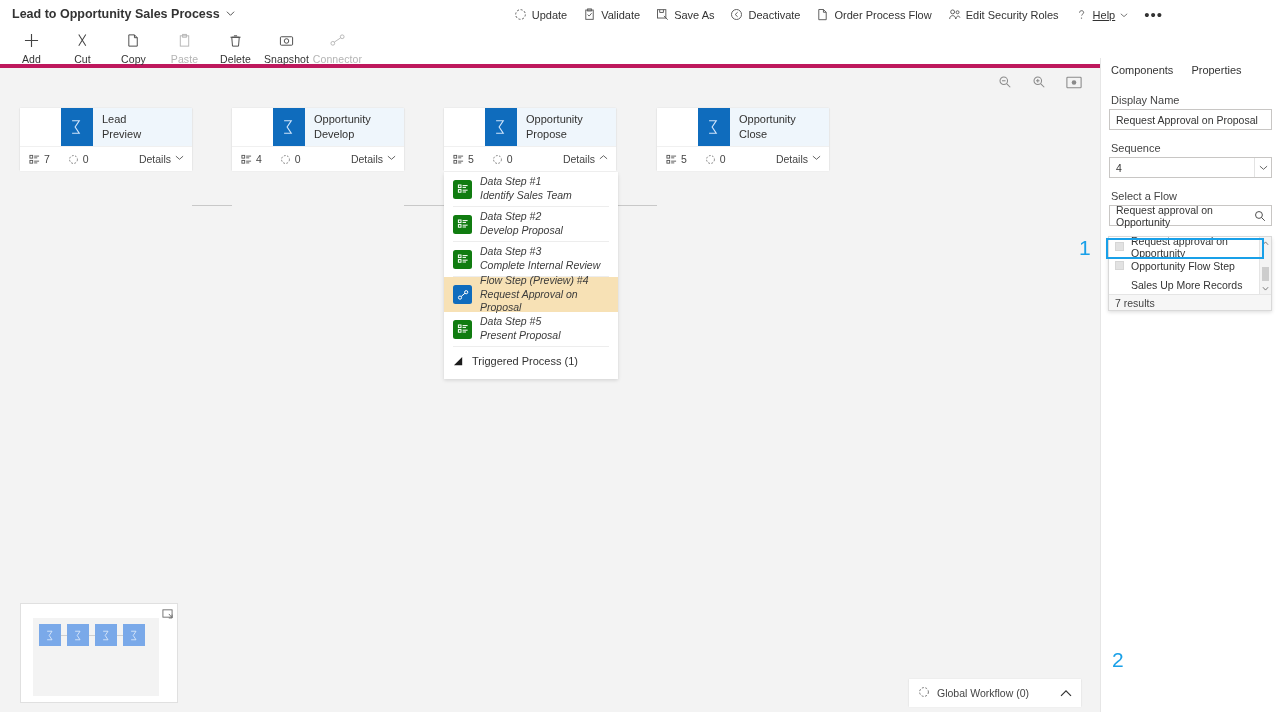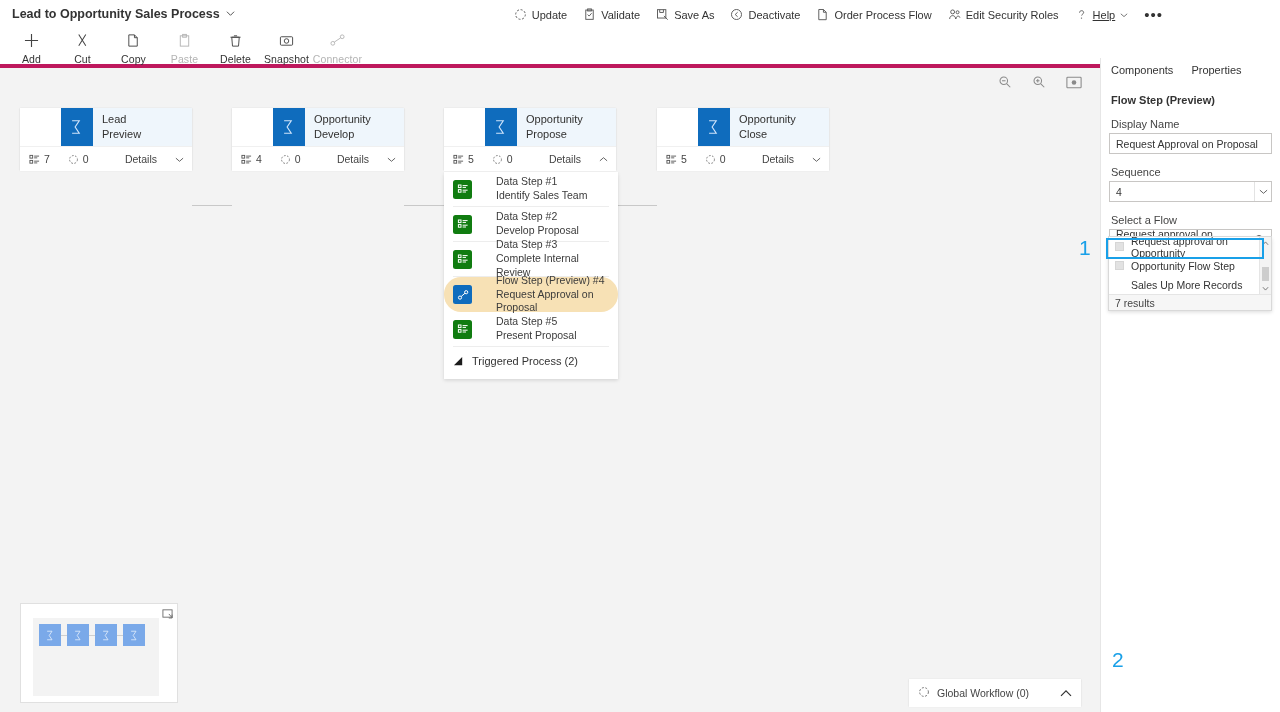--- a/index.html
+++ b/index.html
@@ -65,40 +65,40 @@
   .stage-ic {
     width: 32px; height: 38px; background: #0f6cbd; flex: 0 0 32px;
     display: flex; align-items: center; justify-content: center;
   }
   .stage-tx { padding: 4px 0 0 9px; line-height: 1.32; font-size: 11px; color: #323130; }
   .stage-foot {
     display: flex; align-items: center; height: 25px; padding: 0 8px 0 9px;
     border-top: 1px solid #f0f0f0; font-size: 10.5px; color: #555;
   }
   .foot-met { display: flex; align-items: center; gap: 4px; margin-right: 18px; color: #444; }
-  .foot-det { margin-left: auto; display: flex; align-items: center; gap: 18px; color: #444; }
+  .foot-det { margin-left: auto; display: flex; gap: 4px; color: #444; }
   .connector { position: absolute; height: 1px; background: #c8c8c8; top: 137px; }
 
   
   .steps-panel {
     position: absolute; left: 444px; top: 172px; width: 174px;
     background: #ffffff; box-shadow: 0 1.6px 3.6px rgba(0,0,0,.13), 0 0.3px 0.9px rgba(0,0,0,.1);
     padding-bottom: 4px;
   }
   .sp-head {
     display: flex; align-items: center; height: 26px; padding: 0 9px;
     font-size: 11px; color: #333; font-weight: normal;
   }
   .sp-head .tri { margin-right: 8px; display: flex; }
   .sp-arrows { margin-left: auto; display: flex; gap: 3px; color: #333; }
   .step-row {
     display: flex; align-items: center; height: 35px; margin: 0 9px;
-    border-bottom: 1px solid #ededed; gap: 24px;
-  }
-  .step-row.sel { background: #f7e1b5; margin: 0; padding: 0 9px; border-bottom: none; height: 35px; border-radius: 17px; }
+    border-bottom: 1px solid #ededed; gap: 8px; font-style: italic;
+  }
+  .step-row.sel { background: #f7e1b5; margin: 0; padding: 0 9px; border-bottom: none; height: 35px; }
   .step-ic { width: 19px; height: 19px; border-radius: 2.5px; flex: 0 0 19px;
     display: flex; align-items: center; justify-content: center; }
   .step-ic.green { background: #107c10; }
   .step-ic.blue  { background: #0f6cbd; }
   .step-tx { line-height: 1.33; font-size: 10.5px; color: #3b3b3b; }
   .step-tx .l1 { color: #3b3b3b; }
   .step-tx .l2 { color: #3b3b3b; }
   .sp-foot { display: flex; align-items: center; height: 28px; padding: 0 9px; font-size: 11px; color: #333; }
   .sp-foot .tri { margin-right: 8px; display: flex; }
 
@@ -586,21 +586,21 @@
           <span class="l2">Present Proposal</span>
         </span>
       </div>
 
       <div class="sp-foot">
         <span class="tri">
           <svg width="11" height="11" viewBox="0 0 12 12">
               <path d="M1 10 L10 10 L10 1 Z" fill="#1b1b1b"></path>
             </svg>
         </span>
-        <span>Triggered Process (2)</span>
+        <span>Triggered Process (1)</span>
       </div>
     </div>
 
     <div class="minimap">
       <span class="mm-expand">
         <svg width="11" height="11" viewBox="0 0 12 12">
             <rect x="1" y="2" width="10" height="8" fill="none" stroke="#6d6d6d" stroke-width="1"></rect>
             <path d="M7.5 6.5 L11 10.5 M11 7.2 V10.9 H7.4" fill="none" stroke="#6d6d6d" stroke-width="1"></path>
           </svg>
       </span>
@@ -647,21 +647,20 @@
         </svg>
     </span>
   </div>
 
   <div class="rpanel">
     <div class="rp-tabs">
       <div class="rp-tab">Components</div>
       <div class="rp-tab active">Properties</div>
     </div>
 
-    <div class="rp-subtitle">Flow Step (Preview)</div>
 
     <div class="rp-label">Display Name</div>
     <div class="rp-input">
       <span>Request Approval on Proposal</span>
     </div>
 
     <div class="rp-label">Sequence</div>
     <div class="rp-select">
       <span>4</span>
       <span class="sel-arrow">

